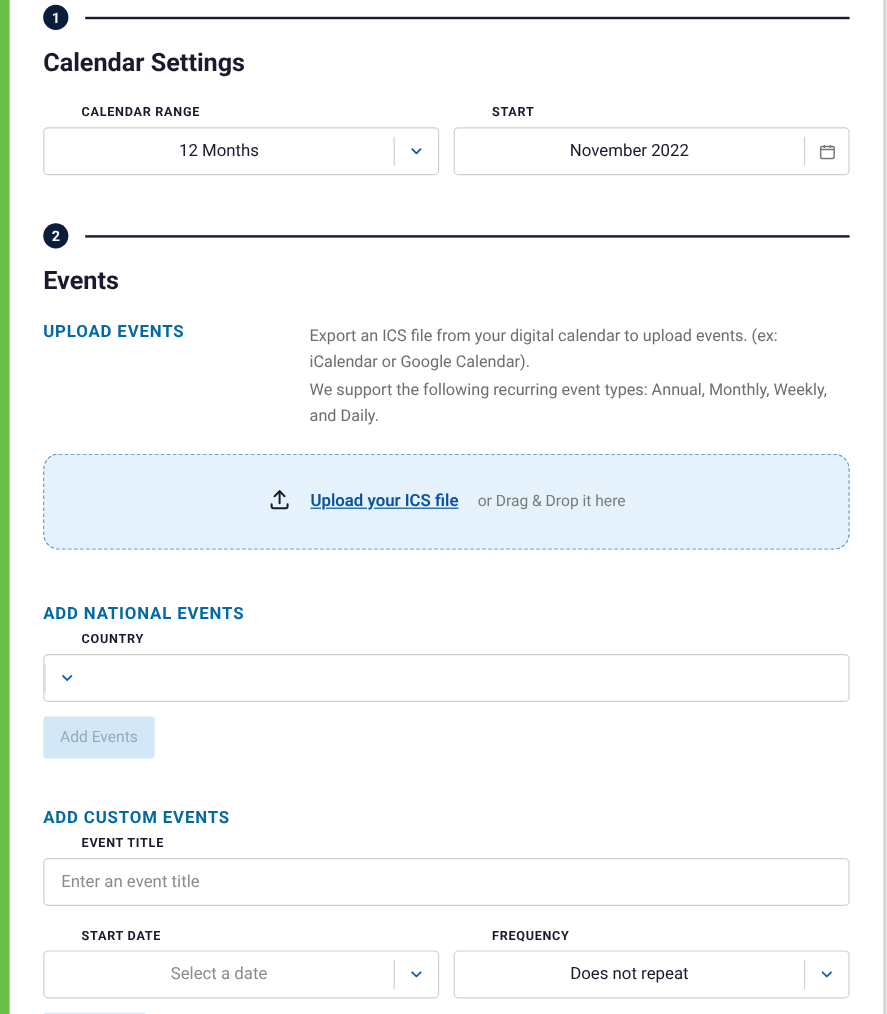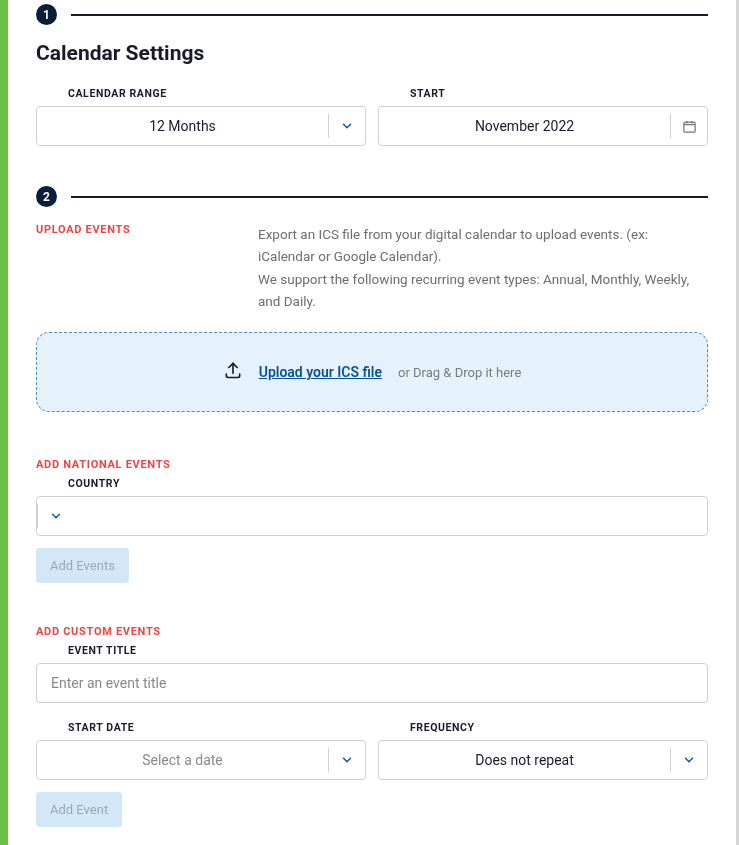--- a/index.html
+++ b/index.html
@@ -107,25 +107,25 @@
   outline: none;
   height: 100%;
   padding: 0 14px;
   font-size: 14px;
   font-family: inherit;
   color: #4d7c0f;
   background: transparent;
 }
 .input-box input::placeholder { color: #8a8a8a; }
 .label-md {
-  font-size: 11px;
+  font-size: 14px;
   font-weight: 700;
   letter-spacing: 0.7px;
   text-transform: uppercase;
-  color: #ef4444;
+  color: #0369a1;
   margin-bottom: 6px;
 }
 .upload-row {
   display: flex;
   margin-bottom: 20px;
 }
 .upload-left {
   width: 222px;
   flex-shrink: 0;
 }
@@ -216,20 +216,21 @@
               </svg>
           </div>
         </div>
       </div>
     </div>
 
     <div class="section-header">
       <div class="step-badge">2</div>
       <div class="section-rule"></div>
     </div>
+    <h2 class="section-title">Events</h2>
 
     <div class="upload-row">
       <div class="upload-left">
         <div class="label-md">UPLOAD EVENTS</div>
       </div>
       <div class="upload-desc">
         <div>Export an ICS file from your digital calendar to upload events. (ex: iCalendar or Google Calendar).</div>
         <div>We support the following recurring event types: Annual, Monthly, Weekly, and Daily.</div>
       </div>
     </div>

